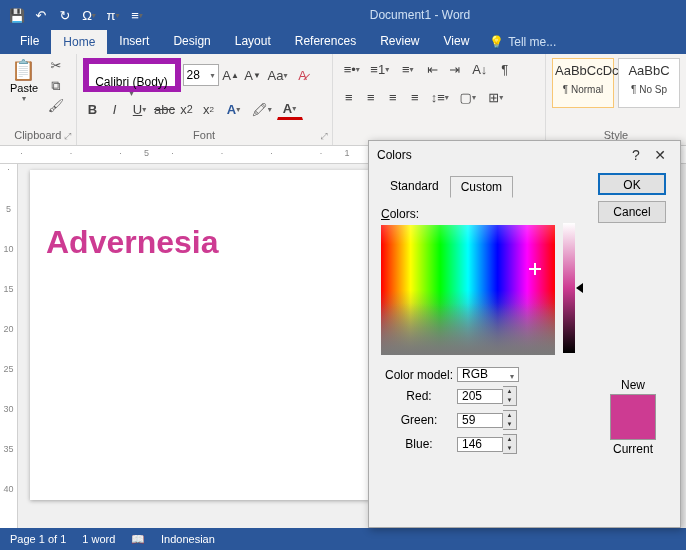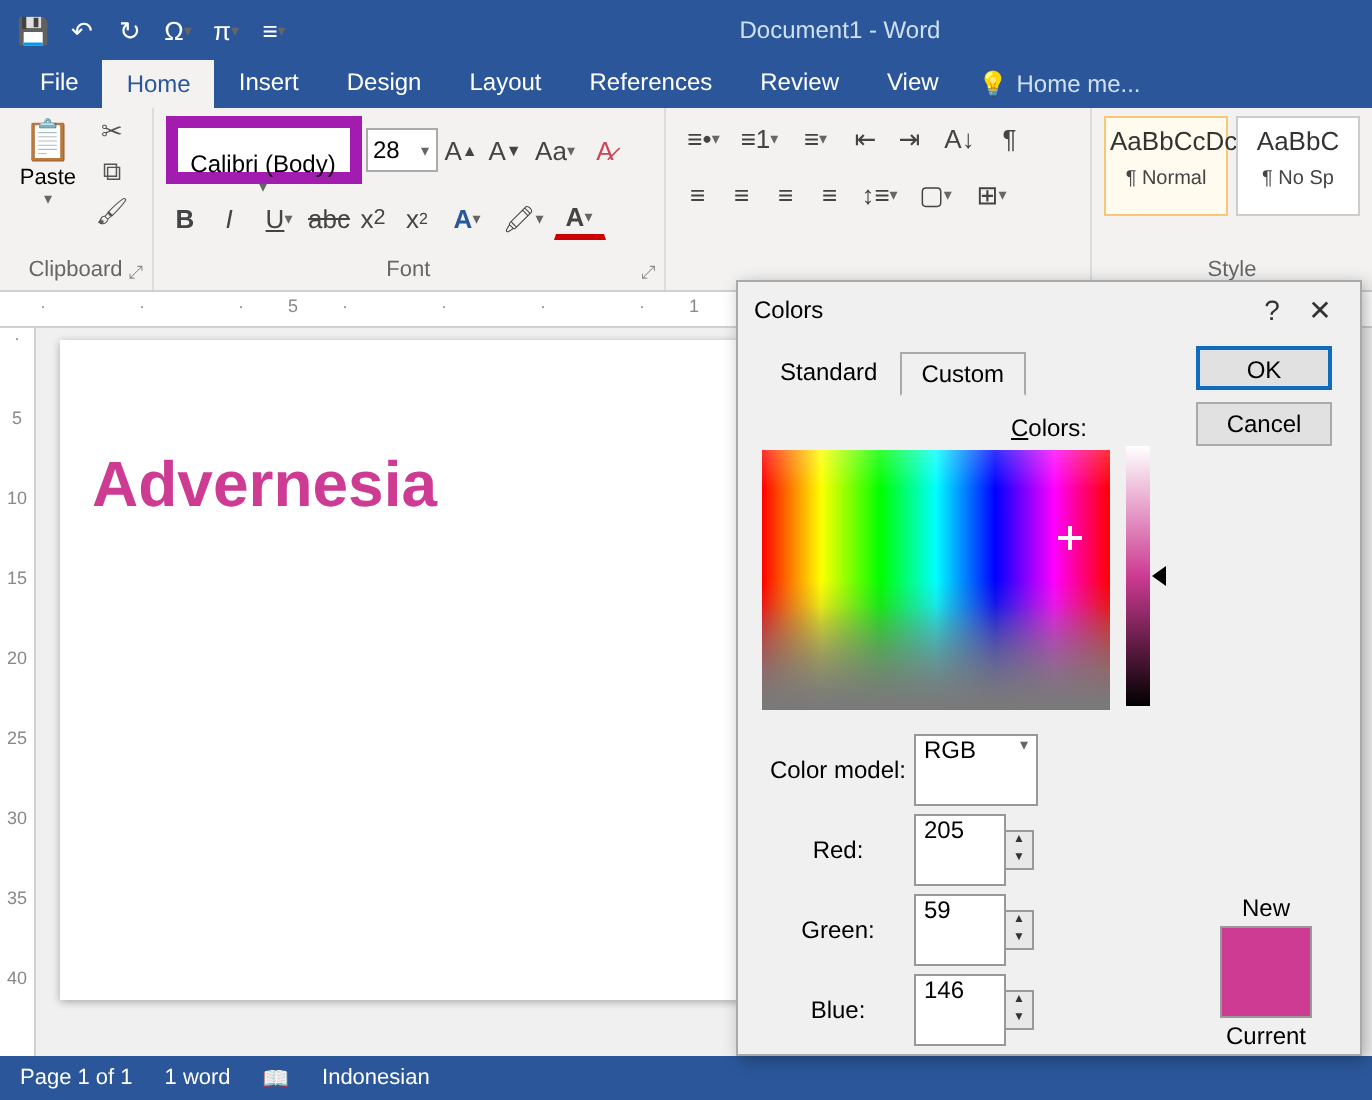--- a/index.html
+++ b/index.html
@@ -60,38 +60,38 @@
 
   
   .dialog { position: absolute; left: 368px; top: 140px; width: 313px; height: 388px; background: #f0f0f0; border: 1px solid #aaa; box-shadow: 2px 2px 8px rgba(0,0,0,0.3); z-index: 10; }
   .dlg-title { height: 28px; display: flex; align-items: center; padding: 0 8px; font-size: 12px; }
   .dlg-title .t { flex: 1; }
   .dlg-title .q, .dlg-title .x { width: 24px; text-align: center; font-size: 14px; color: #333; }
   .dlg-tabs { display: flex; padding: 6px 10px 0; gap: 0; }
   .dlg-tab { padding: 3px 10px; font-size: 12px; border: 1px solid transparent; }
   .dlg-tab.active { background: #f0f0f0; border: 1px solid #aaa; border-bottom-color: #f0f0f0; position: relative; top: 1px; }
   .dlg-body { padding: 10px 12px; position: relative; }
-  .dlg-body .lbl { font-size: 12px; text-decoration-color: transparent; text-align: center; }
+  .dlg-body .lbl { font-size: 12px; text-decoration-color: transparent; }
   .dlg-body .lbl .u { text-decoration: underline; }
   .spectrum { width: 174px; height: 130px; margin-top: 4px; position: relative;
     background:
       linear-gradient(to bottom, transparent 0%, rgba(128,128,128,0) 50%, #808080 100%),
       linear-gradient(to right, #f00 0%, #ff0 17%, #0f0 34%, #0ff 50%, #00f 67%, #f0f 84%, #f00 100%);
   }
   .spectrum::after { content:""; position:absolute; inset:0; background: linear-gradient(to bottom, rgba(255,255,255,0.2) 0%, transparent 15%, transparent 60%, rgba(120,120,120,0.85) 100%); }
   .cross { position: absolute; width: 12px; height: 12px; pointer-events: none; }
   .cross::before, .cross::after { content:""; position: absolute; background: #fff; }
   .cross::before { left: 5px; top: 0; width: 2px; height: 12px; }
   .cross::after { top: 5px; left: 0; height: 2px; width: 12px; }
   .lum-strip { position: absolute; left: 194px; top: 26px; width: 12px; height: 130px; background: linear-gradient(to bottom, #fff 0%, #cd3b92 50%, #000 100%); }
   .lum-arrow { position: absolute; left: 207px; top: 86px; width: 0; height: 0; border-top: 5px solid transparent; border-bottom: 5px solid transparent; border-right: 7px solid #000; }
   .fields { margin-top: 12px; }
   .fld { display: flex; align-items: center; margin-bottom: 4px; font-size: 12px; }
   .fld .l { width: 76px; text-align: center; }
-  .fld .sel, .fld .num { height: 36px; border: 1px solid #999; background: #fff; font-size: 12px; padding: 0 4px; display: flex; align-items: flex-start; justify-content: space-between; }
+  .fld .sel, .fld .num { height: 15px; border: 1px solid #999; background: #fff; font-size: 12px; padding: 0 4px; display: flex; align-items: flex-end; justify-content: space-between; }
   .fld .sel { width: 62px; }
   .fld .num { width: 46px; }
   .fld .spin { width: 14px; height: 20px; border: 1px solid #999; border-left: none; display: flex; flex-direction: column; background: #e8e8e8; }
   .fld .spin div { flex:1; font-size: 6px; text-align: center; line-height: 8px; color: #333; }
   .dlg-right { position: absolute; right: 12px; top: 32px; width: 70px; }
   .dlg-btn { width: 68px; height: 22px; border: 1px solid #aaa; background: #e1e1e1; font-size: 12px; text-align: center; line-height: 20px; margin-bottom: 6px; }
   .dlg-btn.primary { border: 2px solid #0f6cbd; }
   .preview { position: absolute; right: 16px; bottom: 12px; width: 62px; text-align: center; font-size: 12px; }
   .preview .sw { width: 46px; height: 46px; margin: 2px auto; background: linear-gradient(#cd3b92 50%, #cd3b92 50%); border: 1px solid #999; }
 
@@ -130,21 +130,21 @@
   <div class="tab file">File</div>
   <div class="tab active">Home</div>
   <div class="tab">Insert</div>
   <div class="tab">Design</div>
   <div class="tab">Layout</div>
   <div class="tab">References</div>
   <div class="tab">Review</div>
   <div class="tab">View</div>
   <div class="tell">
       <span>💡</span>
-      <span>Home me...</span>
+      <span>Tell me...</span>
     </div>
 </div>
 
 <div class="ribbon">
   <div class="group" style="width:78px">
     <div class="clip-body">
       <div class="paste-big">
         <div class="icn">📋</div>
         <div class="lbl">Paste</div>
         <div class="caret">▾</div>

